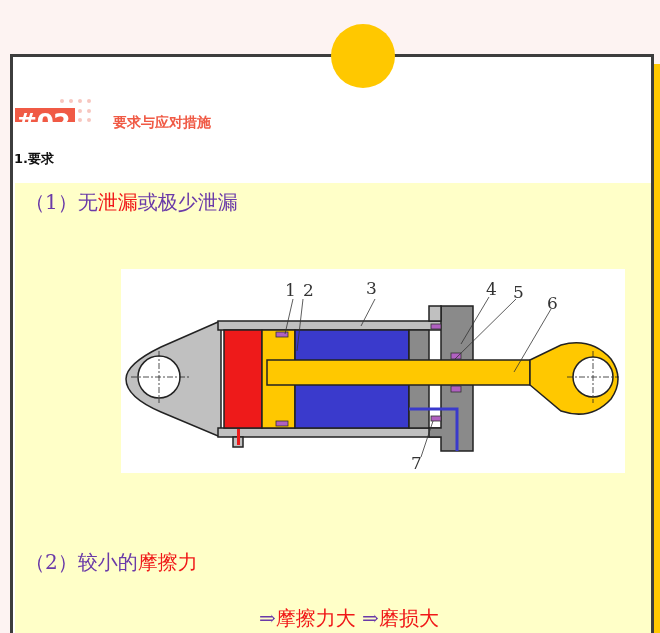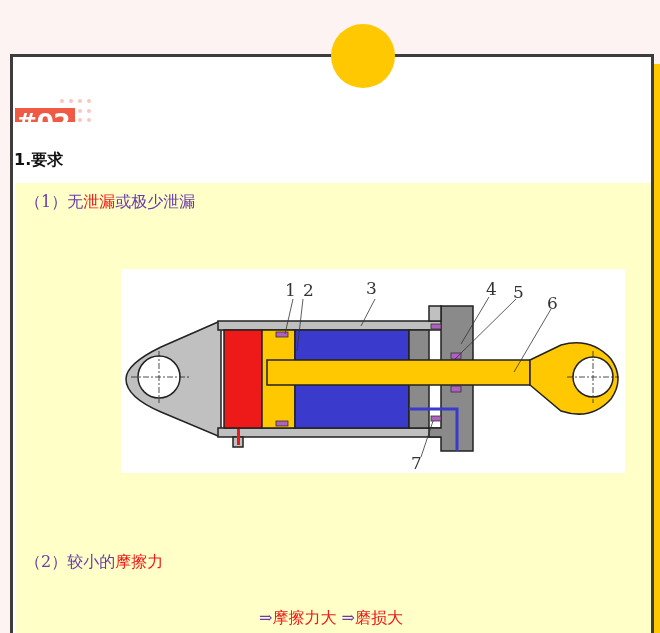--- a/index.html
+++ b/index.html
@@ -33,30 +33,30 @@
   }
   .dots span {
     position: absolute; width: 4px; height: 4px; border-radius: 50%; background: #f7c7c0;
   }
   .section-title {
     position: absolute; left: 100px; top: 57px; color: #f05a45;
     font-weight: bold; font-size: 14px;
   }
   .sub-title {
     position: absolute; left: 1px; top: 93px; color: #111; font-weight: bold;
-    font-size: 16px;
+    font-size: 13px;
   }
   .slide {
     position: absolute; left: 2px; top: 126px; width: 636px; height: 480px;
     background: #ffffc8;
     font-family: "DejaVu Serif", "Liberation Serif", serif;
     color: #6a3aa8;
   }
   .slide .line {
-    position: absolute; white-space: nowrap; font-size: 16px; line-height: 30px;
+    position: absolute; white-space: nowrap; font-size: 20px; line-height: 30px;
   }
   .red { color: #f01818; }
   .diagram {
     position: absolute; left: 106px; top: 86px; width: 504px; height: 204px;
   }
 </style>
 </head>
 <body>
 
 <div class="yellow-stripe"></div>
@@ -68,20 +68,21 @@
       <span style="left:9px;top:0"></span>
       <span style="left:18px;top:0"></span>
       <span style="left:27px;top:0"></span>
     <span style="left:18px;top:10px"></span>
       <span style="left:27px;top:10px"></span>
     <span style="left:18px;top:19px"></span>
       <span style="left:27px;top:19px"></span>
   </div>
 
   <div class="badge">#02</div>
+  <div class="section-title">要求与应对措施</div>
   <div class="sub-title">1.要求</div>
 
   <div class="slide">
 
     <div class="line" style="left:10px; top:4px;">
       <span>（1）无</span><span class="red">泄漏</span><span>或极少泄漏</span>
     </div>
 
 
     <svg class="diagram" viewBox="0 0 504 204" xmlns="http://www.w3.org/2000/svg">

